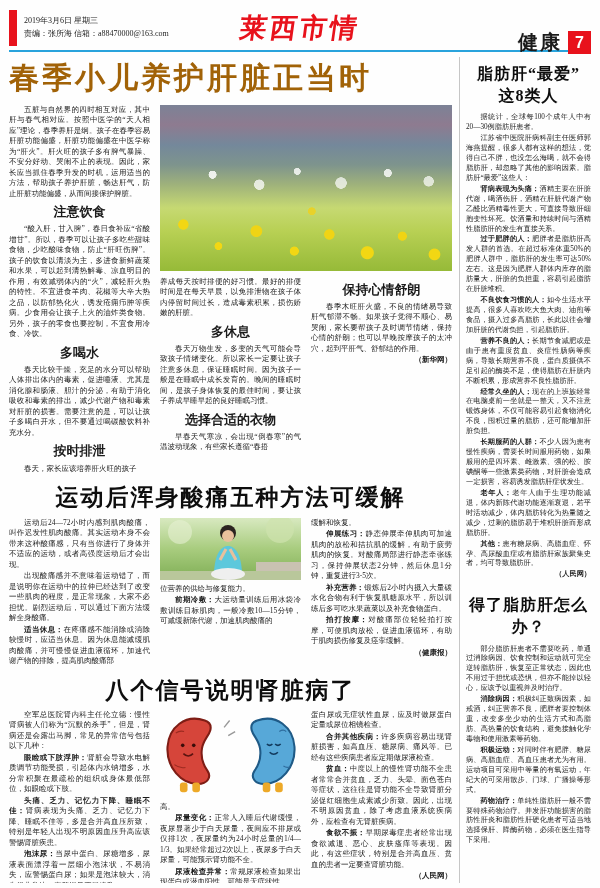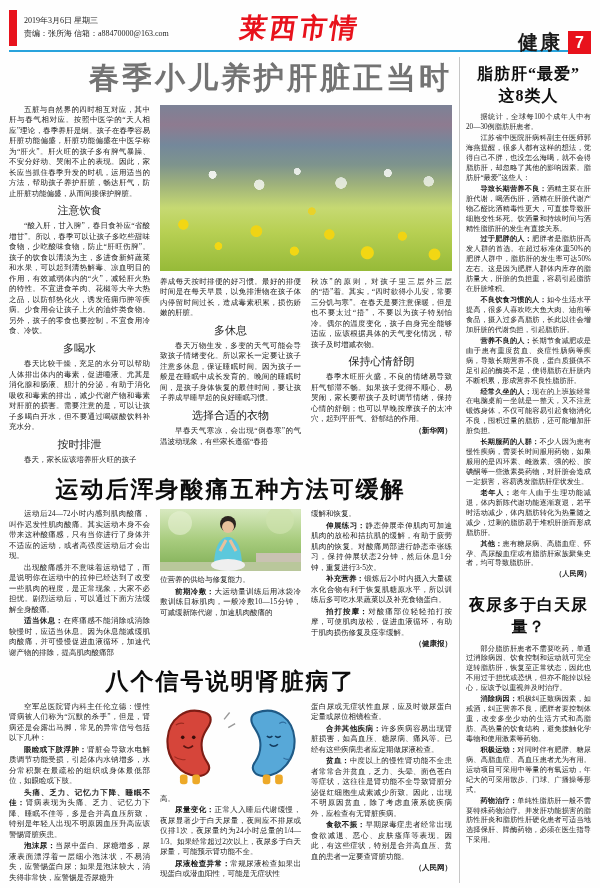--- a/index.html
+++ b/index.html
@@ -24,26 +24,26 @@
   .sidebar{flex:1;overflow:hidden;}
   
   .tcol{width:141px;font-size:7.5px;line-height:1.4;text-align:justify;}
   .three-cols{display:flex;gap:10px;}
   .a1-grid{display:flex;gap:10px;}
   .a1-right{width:292px;}
   .two-cols{display:flex;gap:10px;justify-content:center;}
   .blk{margin:0 0 1px;}
   .blk.p{text-indent:2em;}
   .blk.cont{text-indent:0;}
-  .blk.sub{text-align:center;font-weight:normal;font-size:11px;margin:4px 0 3px;text-indent:0;}
+  .blk.sub{text-align:center;font-weight:bold;font-size:13px;margin:4px 0 3px;text-indent:0;}
   .blk.src{text-align:right;font-weight:bold;margin-top:1px;}
   .blk b{font-weight:bold;}
   
-  h1.a-title{font:900 30px/1.15 "Liberation Sans",sans-serif;text-align:right;letter-spacing:3px;
-             margin:4px 0 9px;color:#737373;}
+  h1.a-title{font:900 30px/1.15 "Liberation Sans",sans-serif;text-align:left;letter-spacing:3px;
+             margin:4px 0 9px;color:#a16207;}
   h2.a-title{font:900 23px/1.15 "Liberation Sans",sans-serif;text-align:center;letter-spacing:2px;
              margin:9px 0 7px;color:#0d0d0d;}
   .sb-title{font:900 16px/1.35 "Liberation Serif",serif;text-align:center;letter-spacing:1px;
             margin:6px 0 7px;color:#0d0d0d;}
   .sidebar .blk-wrap{font-size:7.2px;line-height:1.38;text-align:justify;}
   
   .photo1{width:292px;height:166px;margin-bottom:6px;
     background:
       radial-gradient(circle 7px at 18% 42%, rgba(255,255,255,.85) 0 55%, transparent 60%),
       radial-gradient(circle 9px at 34% 48%, rgba(255,255,255,.75) 0 55%, transparent 60%),
@@ -104,21 +104,20 @@
             <div class="photo1"></div>
             <div class="two-cols">
               <div class="tcol">
                   <p class="blk cont">养成每天按时排便的好习惯。最好的排便时间是在每天早晨，以免排泄物在孩子体内停留时间过长，造成毒素积累，损伤娇嫩的肝脏。</p>
                   <p class="blk sub">多休息</p>
                   <p class="blk p">春天万物生发，多变的天气可能会导致孩子情绪变化。所以家长一定要让孩子注意多休息，保证睡眠时间。因为孩子一般是在睡眠中成长发育的。晚间的睡眠时间，是孩子身体恢复的最佳时间，要让孩子养成早睡早起的良好睡眠习惯。</p>
                   <p class="blk sub">选择合适的衣物</p>
                   <p class="blk p">早春天气寒凉，会出现“倒春寒”的气温波动现象，有些家长遵循“春捂</p>
                 </div>
               <div class="tcol">
-                  <p class="blk cont">秋冻”的原则，对孩子里三层外三层的“捂”着。其实，“四时欲得小儿安，常要三分饥与寒”。在春天是要注意保暖，但是也不要太过“捂”，不要以为孩子特别怕冷。偶尔的温度变化，孩子自身完全能够适应，应该根据具体的天气变化情况，帮孩子及时增减衣物。</p>
                   <p class="blk sub">保持心情舒朗</p>
                   <p class="blk p">春季木旺肝火盛，不良的情绪易导致肝气郁滞不畅。如果孩子觉得不顺心、易哭闹，家长要帮孩子及时调节情绪，保持心情的舒朗；也可以早晚按摩孩子的太冲穴，起到平肝气、舒郁结的作用。</p>
                   <p class="blk src">（新华网）</p>
                 </div>
             </div>
           </div>
         </div>
       </article>
 
       <article>
@@ -216,33 +215,33 @@
 
     <aside class="sidebar">
       <article>
         <div class="sb-title">
           <div>脂肪肝“最爱”</div>
           <div>这8类人</div>
         </div>
         <div class="blk-wrap">
             <p class="blk p">据统计，全球每100个成年人中有20—30例脂肪肝患者。</p>
             <p class="blk p">江苏省中医院肝病科副主任医师郭海燕提醒，很多人都有这样的想法，觉得自己不胖，也没怎么海喝，就不会得脂肪肝，却忽略了其他的影响因素。脂肪肝“最爱”这些人：</p>
-            <p class="blk p"><b>导致长期营养不良：</b>酒精主要在肝脏代谢，喝酒伤肝，酒精在肝脏代谢产物乙醛比酒精毒性更大，可直接导致肝细胞变性坏死。饮酒量和持续时间与酒精性脂肪肝的发生有直接关系。</p>
+            <p class="blk p"><b>肾病表现为头痛：</b>酒精主要在肝脏代谢，喝酒伤肝，酒精在肝脏代谢产物乙醛比酒精毒性更大，可直接导致肝细胞变性坏死。饮酒量和持续时间与酒精性脂肪肝的发生有直接关系。</p>
             <p class="blk p"><b>过于肥胖的人：</b>肥胖者是脂肪肝高发人群的首选。在超过标准体重50%的肥胖人群中，脂肪肝的发生率可达50%左右。这是因为肥胖人群体内库存的脂肪量大，肝脏的负担重，容易引起脂肪在肝脏堆积。</p>
             <p class="blk p"><b>不良饮食习惯的人：</b>如今生活水平提高，很多人喜欢吃大鱼大肉、油煎等食品，摄入过多高脂肪，长此以往会增加肝脏的代谢负担，引起脂肪肝。</p>
             <p class="blk p"><b>营养不良的人：</b>长期节食减肥或是由于患有重度贫血、炎症性肠病等疾病，导致长期营养不良，蛋白质摄供不足引起的酶类不足，使得脂肪在肝脏内不断积累，形成营养不良性脂肪肝。</p>
             <p class="blk p"><b>经常久坐的人：</b>现在的上班族经常在电脑桌前一坐就是一整天，又不注意锻炼身体，不仅可能容易引起食物消化不良，囤积过量的脂肪，还可能增加肝脏负担。</p>
             <p class="blk p"><b>长期服药的人群：</b>不少人因为患有慢性疾病，需要长时间服用药物，如果服用的是四环素、雌激素、强的松、胺碘酮等一些激素类药物，对肝脏会造成一定损害，容易诱发脂肪肝症状发生。</p>
             <p class="blk p"><b>老年人：</b>老年人由于生理功能减退，体内新陈代谢功能逐渐衰退，若平时活动减少，体内脂肪转化为热量随之减少，过剩的脂肪易于堆积肝脏而形成脂肪肝。</p>
             <p class="blk p"><b>其他：</b>患有糖尿病、高脂血症、怀孕、高尿酸血症或有脂肪肝家族聚集史者，均可导致脂肪肝。</p>
             <p class="blk src">（人民网）</p>
           </div>
       </article>
       <article>
-        <div class="sb-title" style="margin-top:14px;">夜尿多于白天尿量？</div>
+        <div class="sb-title" style="margin-top:14px;">得了脂肪肝怎么办？</div>
         <div class="blk-wrap">
             <p class="blk p">部分脂肪肝患者不需要吃药，单通过消除病因、饮食控制和运动就可完全逆转脂肪肝，恢复至正常状态，因此也不用过于担忧或恐惧，但亦不能掉以轻心，应该予以重视并及时治疗。</p>
             <p class="blk p"><b>消除病因：</b>积极纠正致病因素，如戒酒，纠正营养不良，肥胖者要控制体重，改变多坐少动的生活方式和高脂肪、高热量的饮食结构，避免接触化学毒物和使用激素等药物。</p>
             <p class="blk p"><b>积极运动：</b>对同时伴有肥胖、糖尿病、高脂血症、高血压患者尤为有用。运动项目可采用中等量的有氧运动，年纪大的可采用散步、门球、广播操等形式。</p>
             <p class="blk p"><b>药物治疗：</b>单纯性脂肪肝一般不需要特殊药物治疗。并发肝功能损害的脂肪性肝炎和脂肪性肝硬化患者可适当地选择保肝、降酶药物，必须在医生指导下采用。</p>
           </div>
       </article>
     </aside>
   </div>
 </div>

